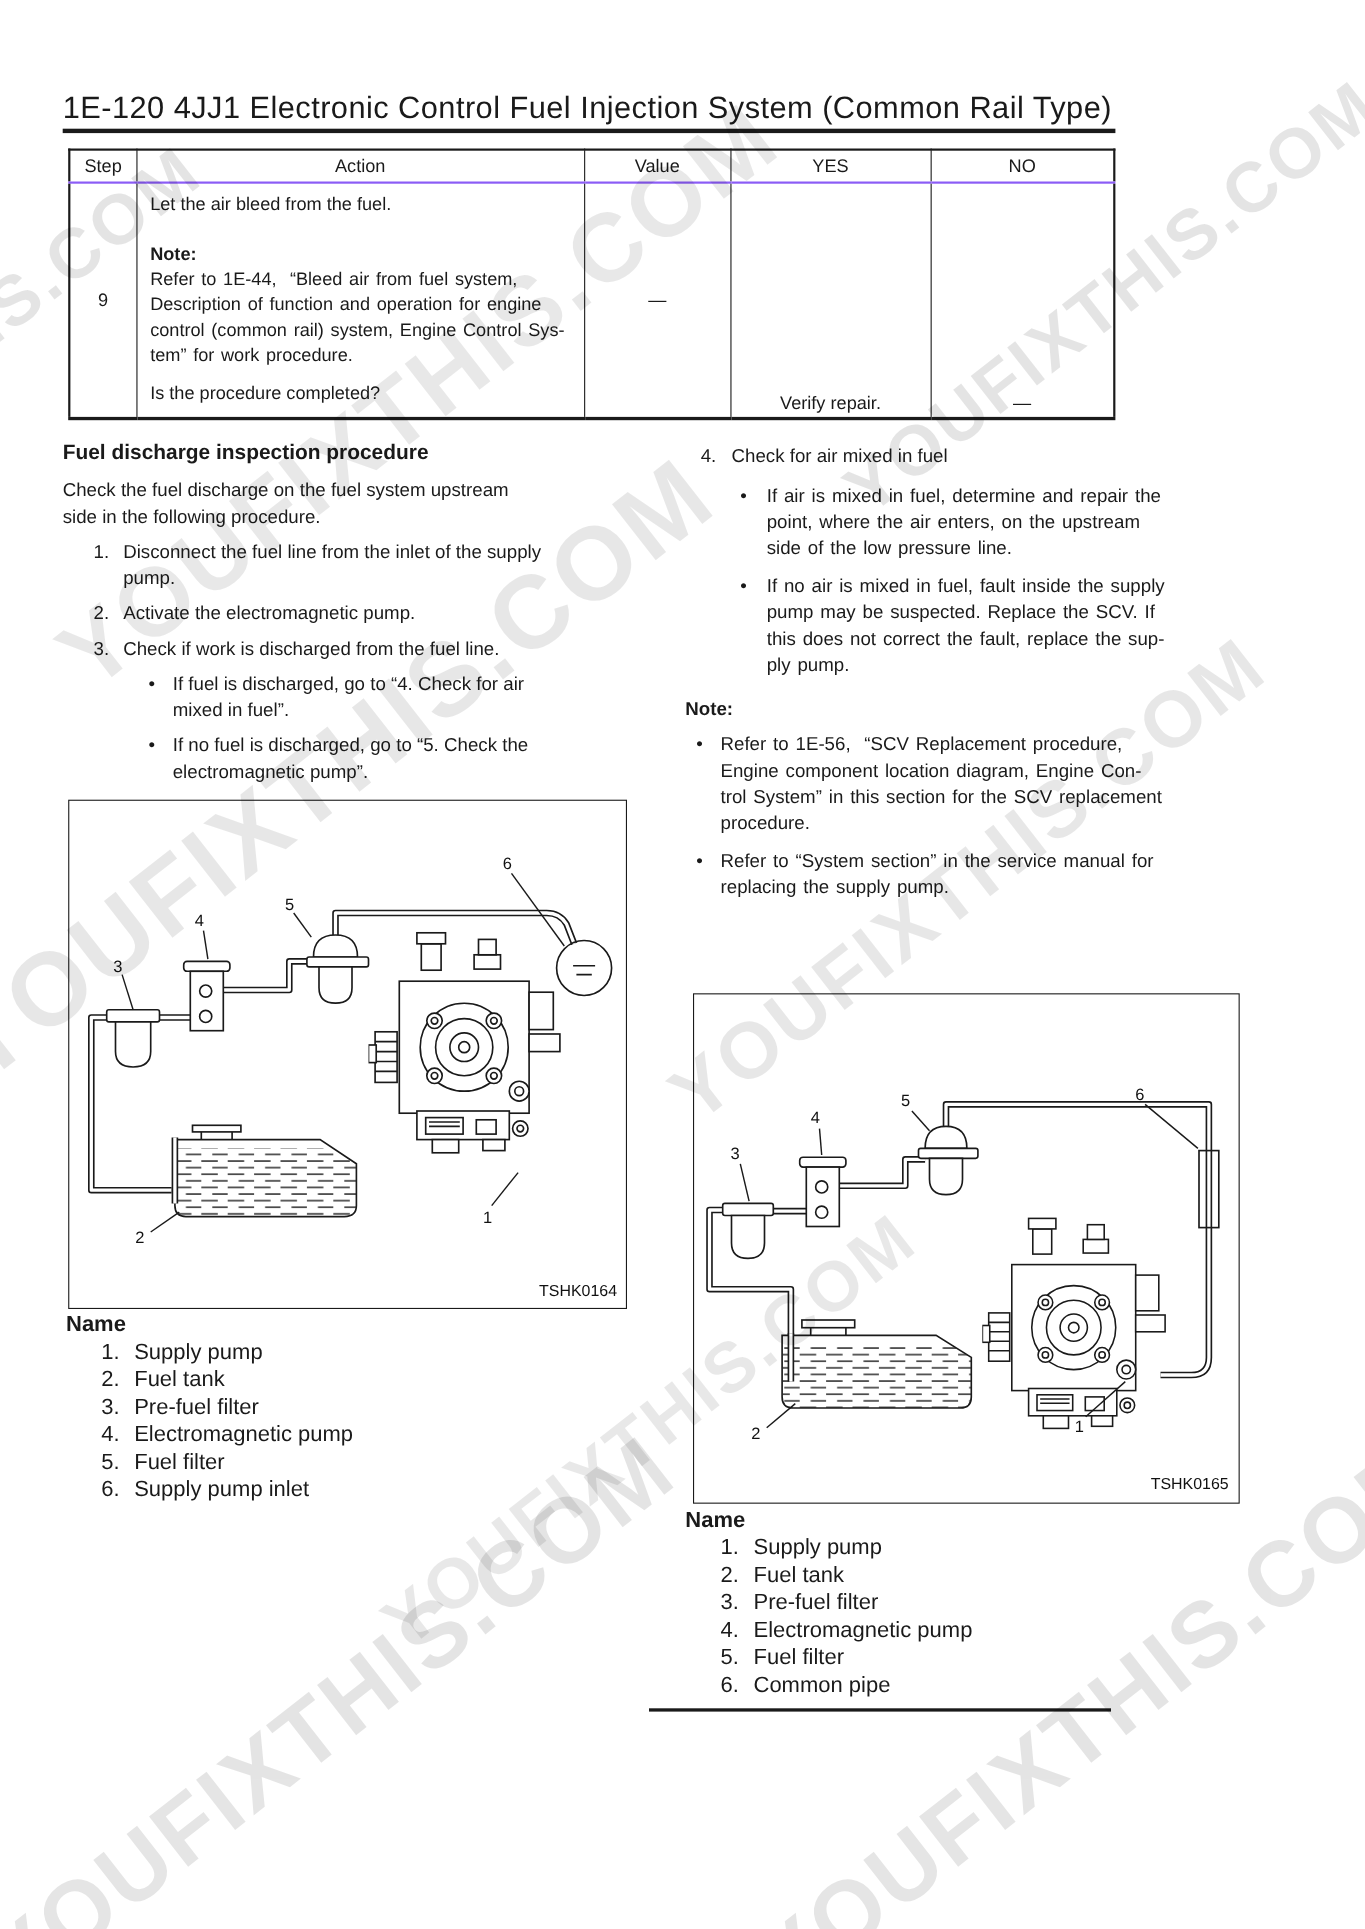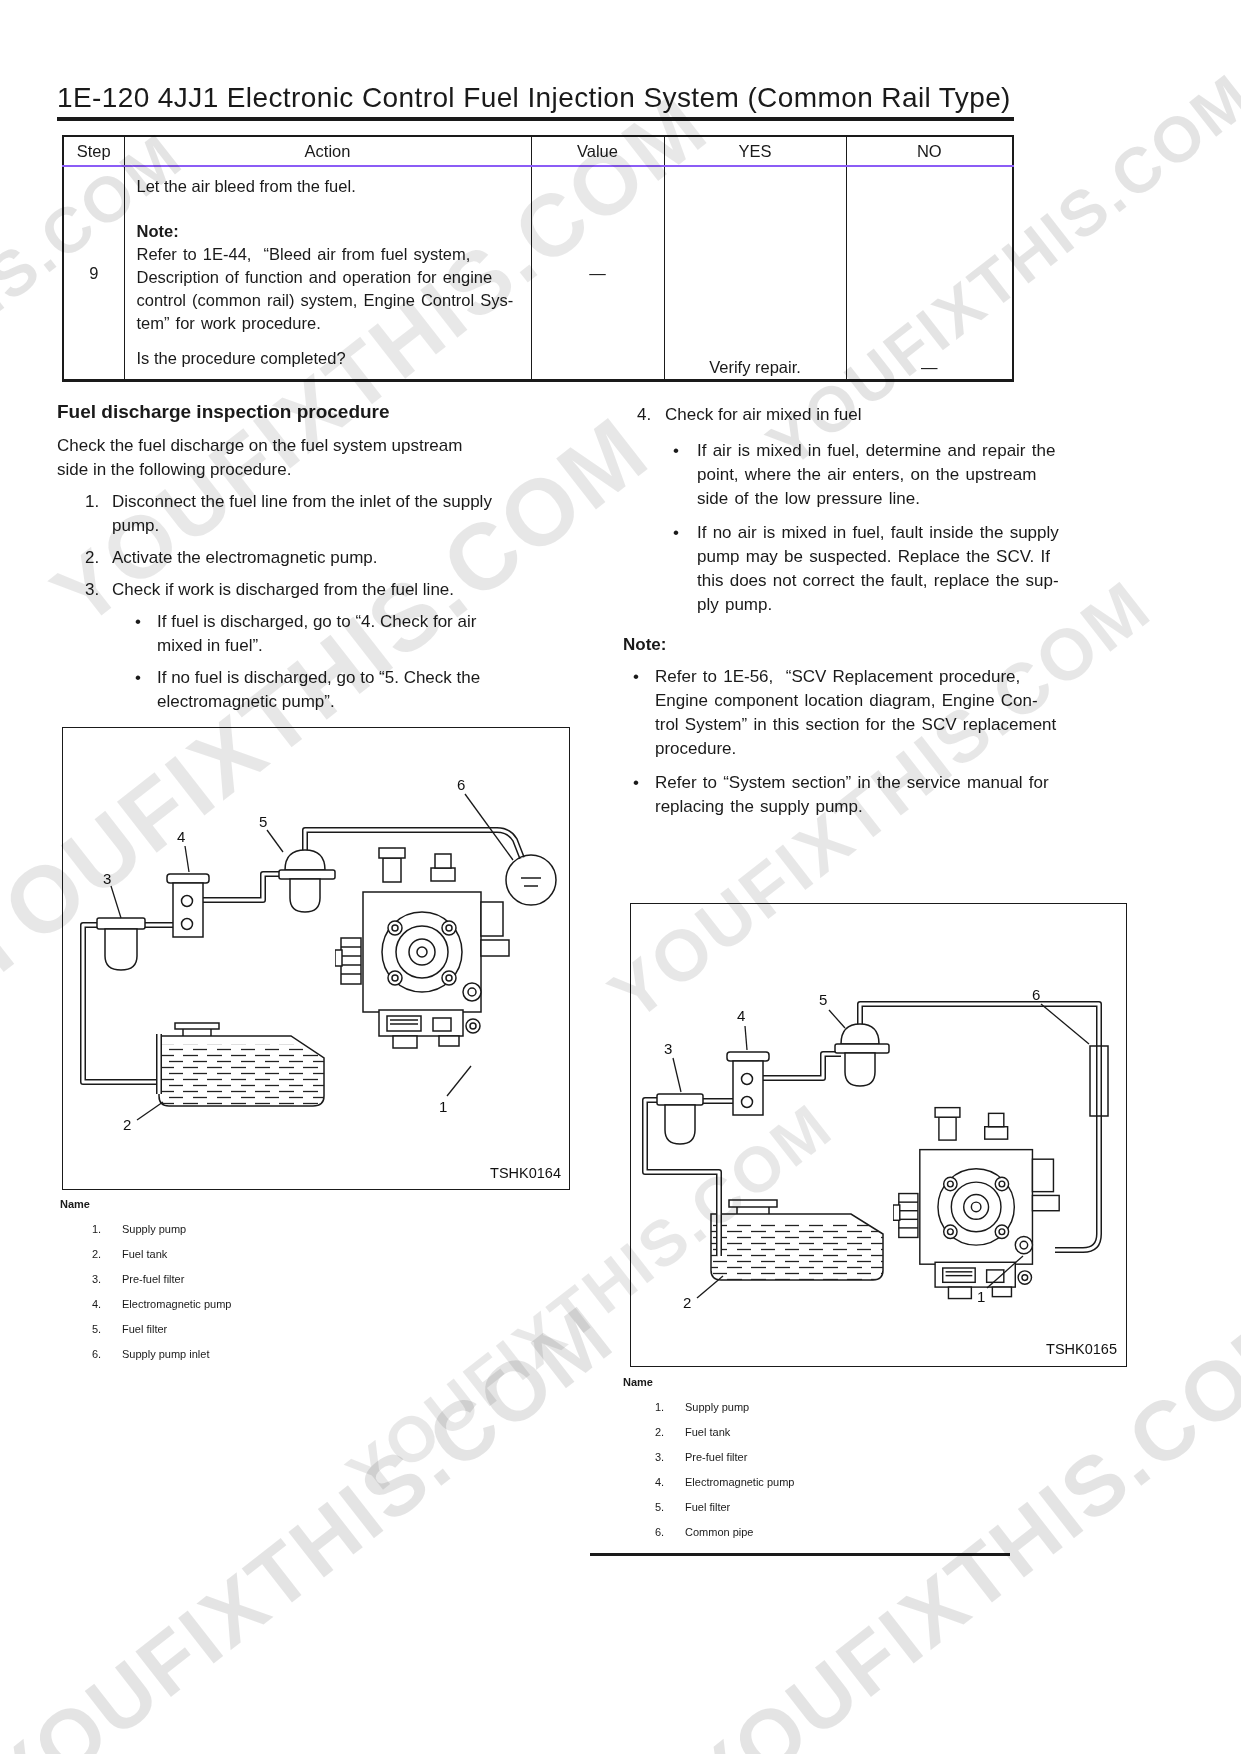--- a/index.html
+++ b/index.html
@@ -56,21 +56,21 @@
   .rc .step4{margin-bottom:12px;}
   .rc .b1{margin-bottom:10px;}
   .rc .b2{margin-bottom:16px;}
   .rc .note-h{font-weight:700; margin-bottom:8px;}
   .rc .nb1{margin-bottom:10px;}
   
   .figbox{position:absolute; border:1.5px solid #1a1a1a; background:transparent;}
   .fig1{left:62px; top:727px; width:506px; height:461px;}
   .fig2{left:630px; top:903px; width:495px; height:462px;}
   .figbox svg{display:block;}
-  .namelist{position:absolute; font-size:11px; line-height:25px;}
+  .namelist{position:absolute; font-size:20px; line-height:25px;}
   .namelist .nh{font-weight:700;}
   .nrow{display:flex;}
   .nnum{flex:0 0 30px; margin-left:32px;}
   .bottom-rule{position:absolute; left:590px; top:1553px; width:420px; height:2.5px; background:#1a1a1a;}
   
   .lineart{stroke:#1a1a1a; fill:none; stroke-width:1.5;}
   .whitefill{fill:#ffffff;}
   .pipeO{stroke:#1a1a1a; stroke-width:6; fill:none; stroke-linejoin:round;}
   .pipeI{stroke:#ffffff; stroke-width:3; fill:none; stroke-linejoin:round;}
   .leader{stroke:#1a1a1a; stroke-width:1.3;}

